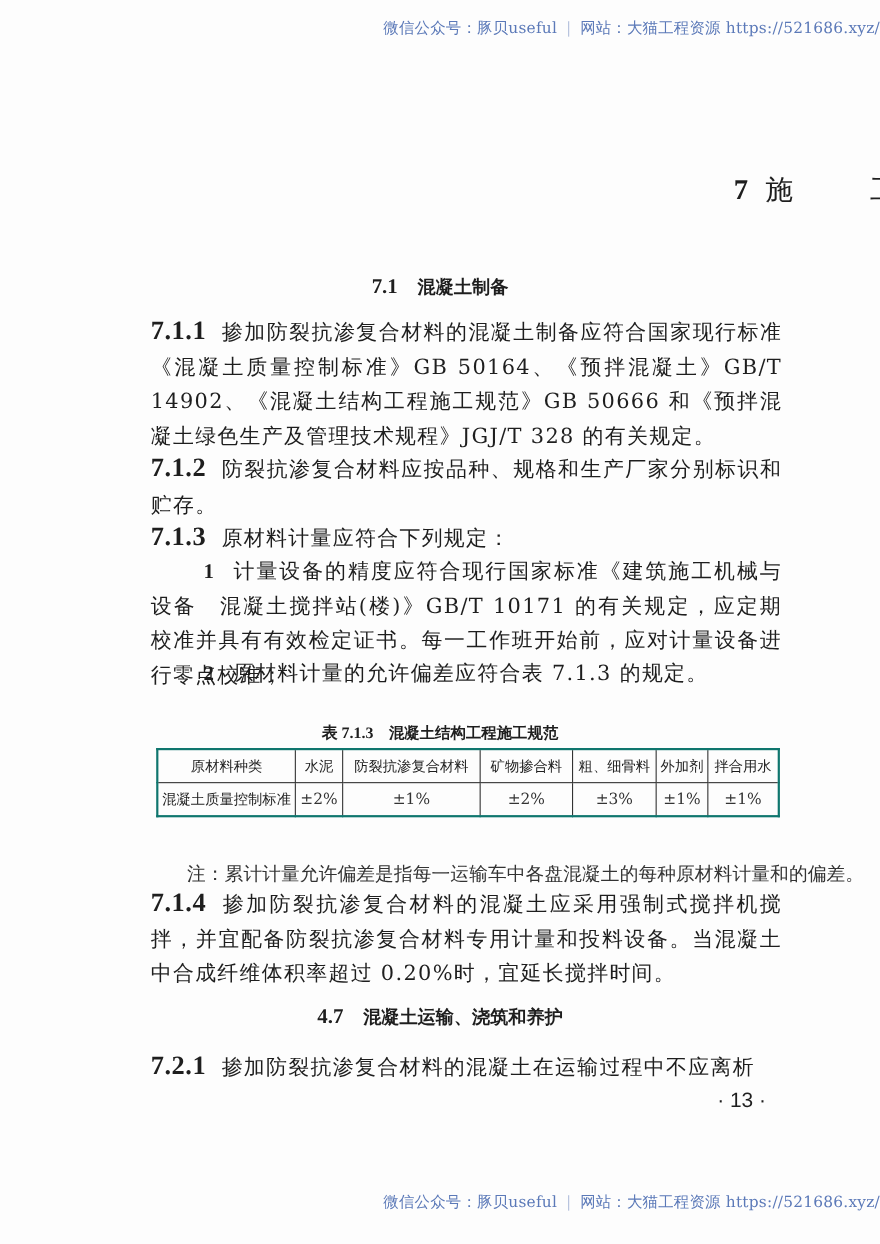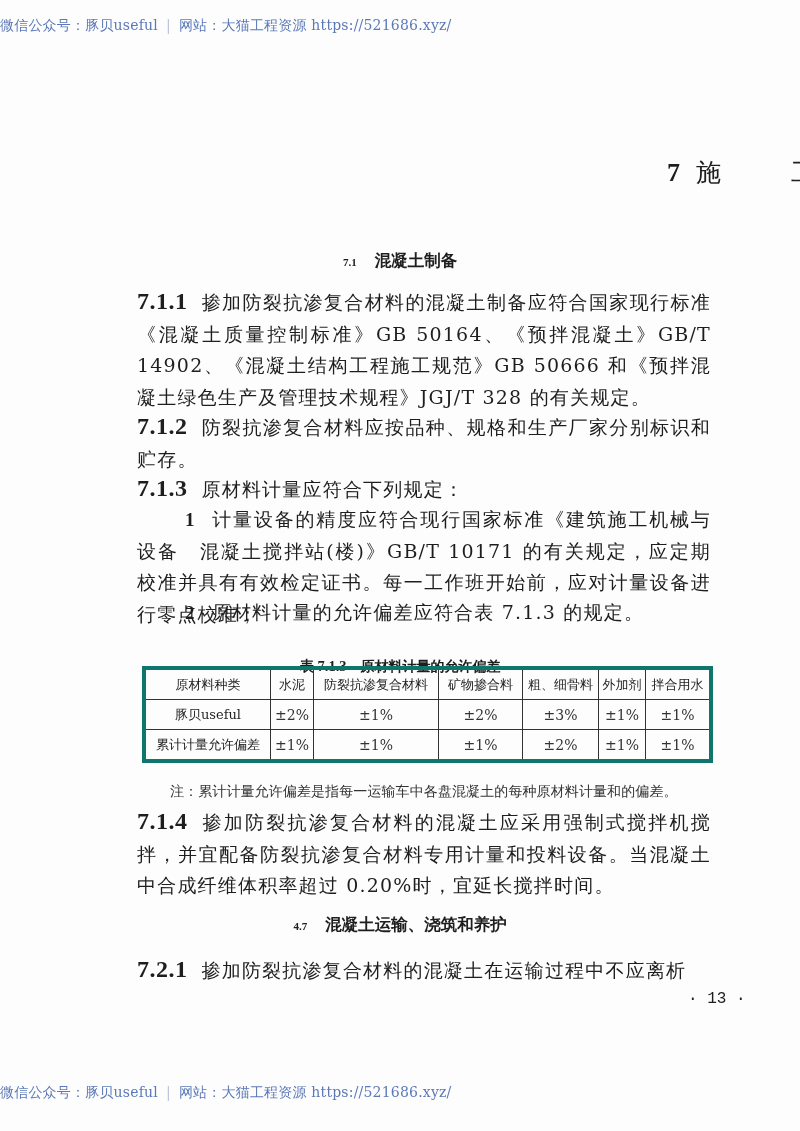--- a/index.html
+++ b/index.html
@@ -1,64 +1,64 @@
 <!DOCTYPE html>
 <html><head>
 <meta charset="utf-8">
 <style>
   html, body { margin:0; padding:0; }
   body {
     width:800px; height:1131px; background:#fdfdfd; position:relative; overflow:hidden;
     font-family:"DejaVu Serif", "Liberation Serif", serif; color:#1e1e1e;
   }
   .watermark {
-    position:absolute; left:0; width:800px; text-align:left;
+    position:absolute; left:0; width:800px; text-align:right;
     font-size:14px; color:#5b79b8; letter-spacing:0.2px;
     font-family:"DejaVu Serif", serif;
   }
   .wm-top { top:17px; }
   .wm-bottom { top:1084px; }
   .wm-sep { color:#b8c4de; margin:0 8px; }
   .chapter-title {
     position:absolute; top:156px; left:16px; width:800px; text-align:right;
     font-size:25px;
   }
   .chapter-title .num { font-weight:bold; font-family:"Liberation Serif", serif; margin-right:16px; font-size:26px; }
   .chapter-title .w1 { margin-right:70px; }
   .section-title {
     position:absolute; left:0; width:800px; text-align:center;
     font-size:16.5px; font-weight:bold; font-family:"DejaVu Sans", sans-serif;
   }
-  .section-title .num { font-family:"Liberation Serif", serif; font-size:11px; margin-right:18px; }
+  .section-title .num { font-family:"Liberation Serif", serif; font-size:19px; margin-right:18px; }
   .para {
     position:absolute; left:137px; width:574px; font-size:19px; line-height:31.5px;
     text-align:justify; letter-spacing:1.2px;
   }
   .clause-num { font-weight:bold; font-family:"Liberation Serif", serif; font-size:24px; margin-right:14px; letter-spacing:0.5px; }
   .item-num { font-weight:bold; font-family:"Liberation Serif", serif; margin-left:48px; margin-right:16px; }
   .table-caption {
     position:absolute; top:657px; left:0; width:800px; text-align:center;
     font-size:14px; font-weight:bold; font-family:"DejaVu Sans", sans-serif;
   }
   .table-caption .num { font-family:"Liberation Serif", serif; font-size:14.5px; margin-right:14px;margin-top:42px; }
   table.tol {
-    position:absolute; top:666px; left:142px; border-collapse:collapse;
-    border:4px solid #0f766e; font-size:13px; font-family:"DejaVu Serif", serif;
+    position:absolute; top:680px; left:142px; border-collapse:collapse;
+    border:2px solid #0f766e; font-size:13px; font-family:"DejaVu Serif", serif;
   }
   table.tol td, table.tol th {
     border:1px solid #333; height:29px; padding:0; text-align:center; font-weight:normal;
     white-space:nowrap;
   }
   table.tol td.val { font-size:14px; color:#333; }
   .note {
-    position:absolute; top:783px; left:170px; font-size:14px; color:#333;
+    position:absolute; top:783px; left:170px; font-size:17px; color:#333;
     font-family:"DejaVu Serif", serif; letter-spacing:0.1px;
   }
   .page-number {
-    position:absolute; top:990px; left:652px; font-size:16px; font-family:Liberation Mono, monospace;margin-left:36px;
+    position:absolute; top:990px; left:652px; font-size:19px; font-family:Liberation Sans, sans-serif;
   }
 </style>
 </head>
 <body>
 
 <div class="watermark wm-top">
   <span>微信公众号：豚贝useful</span><span class="wm-sep">|</span><span>网站：大猫工程资源 https://521686.xyz/</span>
 </div>
 
 <div class="chapter-title">
@@ -83,49 +83,40 @@
 
 <div class="para" style="top:504px;">
   <span class="item-num">1</span><span>计量设备的精度应符合现行国家标准《建筑施工机械与设备　混凝土搅拌站(楼)》GB/T 10171 的有关规定，应定期校准并具有有效检定证书。每一工作班开始前，应对计量设备进行零点校准；</span>
 </div>
 
 <div class="para" style="top:597px;">
   <span class="item-num">2</span><span>原材料计量的允许偏差应符合表 7.1.3 的规定。</span>
 </div>
 
 <div class="table-caption">
-  <span class="num">表 7.1.3</span><span>原材料计量的允许偏差</span>
+  <span class="num">表 7.1.3</span><span>混凝土结构工程施工规范</span>
 </div>
 
 <table class="tol">
   <tbody>
       <tr>
     <th style="width:124px;">原材料种类</th>
     <th style="width:42px;">水泥</th>
     <th style="width:124px;">防裂抗渗复合材料</th>
     <th style="width:83px;">矿物掺合料</th>
     <th style="width:75px;">粗、细骨料</th>
     <th style="width:46px;">外加剂</th>
     <th style="width:63px;">拌合用水</th>
   </tr>
   <tr>
-    <td>豚贝useful</td>
+    <td>混凝土质量控制标准</td>
     <td class="val">±2%</td>
     <td class="val">±1%</td>
     <td class="val">±2%</td>
     <td class="val">±3%</td>
-    <td class="val">±1%</td>
-    <td class="val">±1%</td>
-  </tr>
-  <tr>
-    <td>累计计量允许偏差</td>
-    <td class="val">±1%</td>
-    <td class="val">±1%</td>
-    <td class="val">±1%</td>
-    <td class="val">±2%</td>
     <td class="val">±1%</td>
     <td class="val">±1%</td>
   </tr>
 </tbody>
   </table>
 
 <div class="note">注：累计计量允许偏差是指每一运输车中各盘混凝土的每种原材料计量和的偏差。</div>
 
 <div class="para" style="top:806px;">
   <span class="clause-num">7.1.4</span><span>掺加防裂抗渗复合材料的混凝土应采用强制式搅拌机搅拌，并宜配备防裂抗渗复合材料专用计量和投料设备。当混凝土中合成纤维体积率超过 0.20%时，宜延长搅拌时间。</span>

